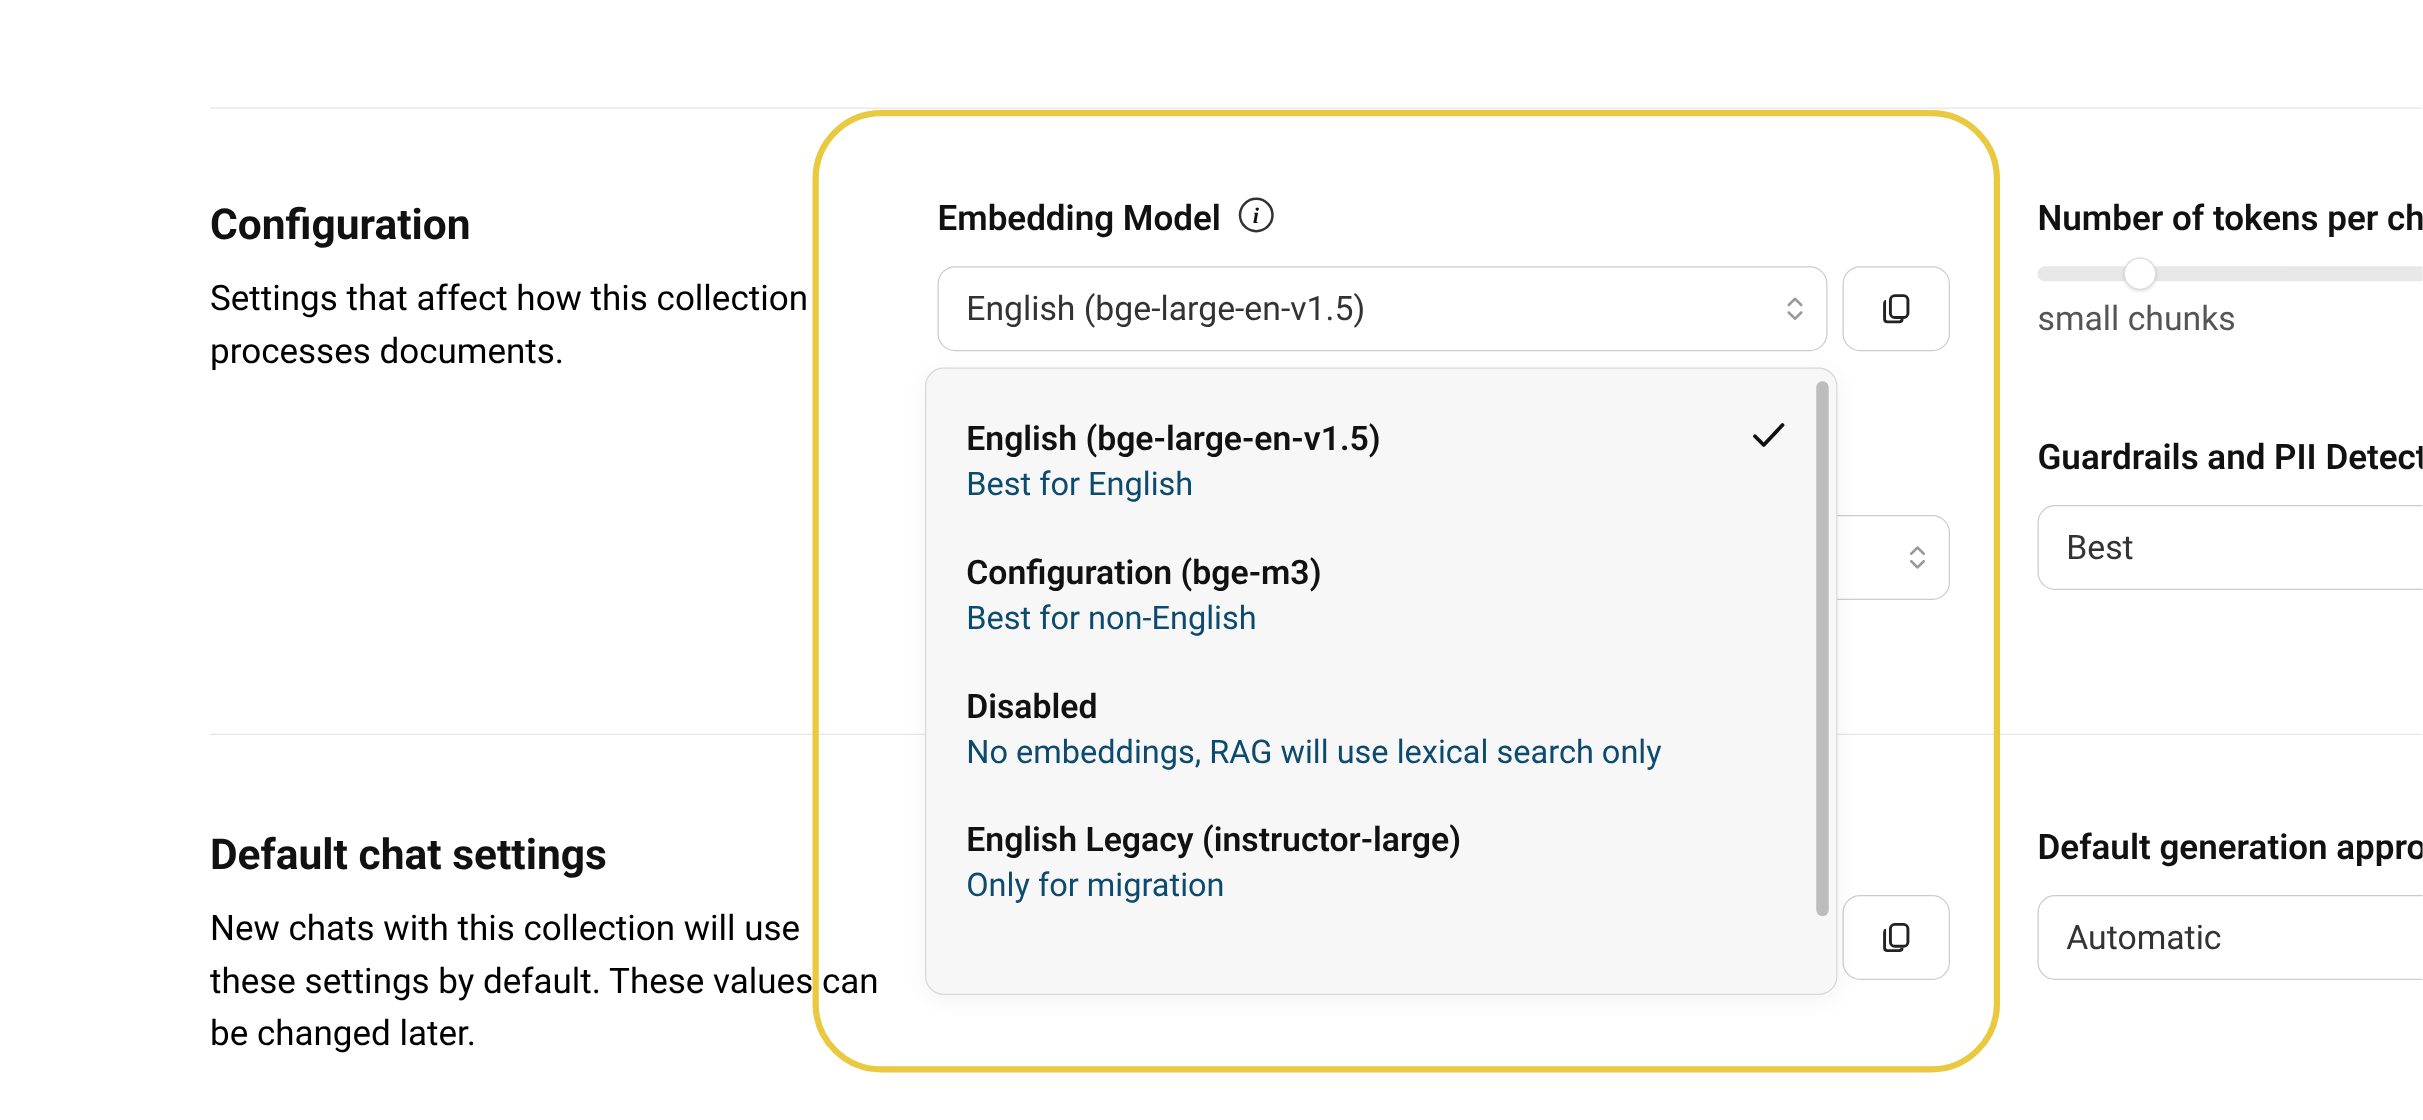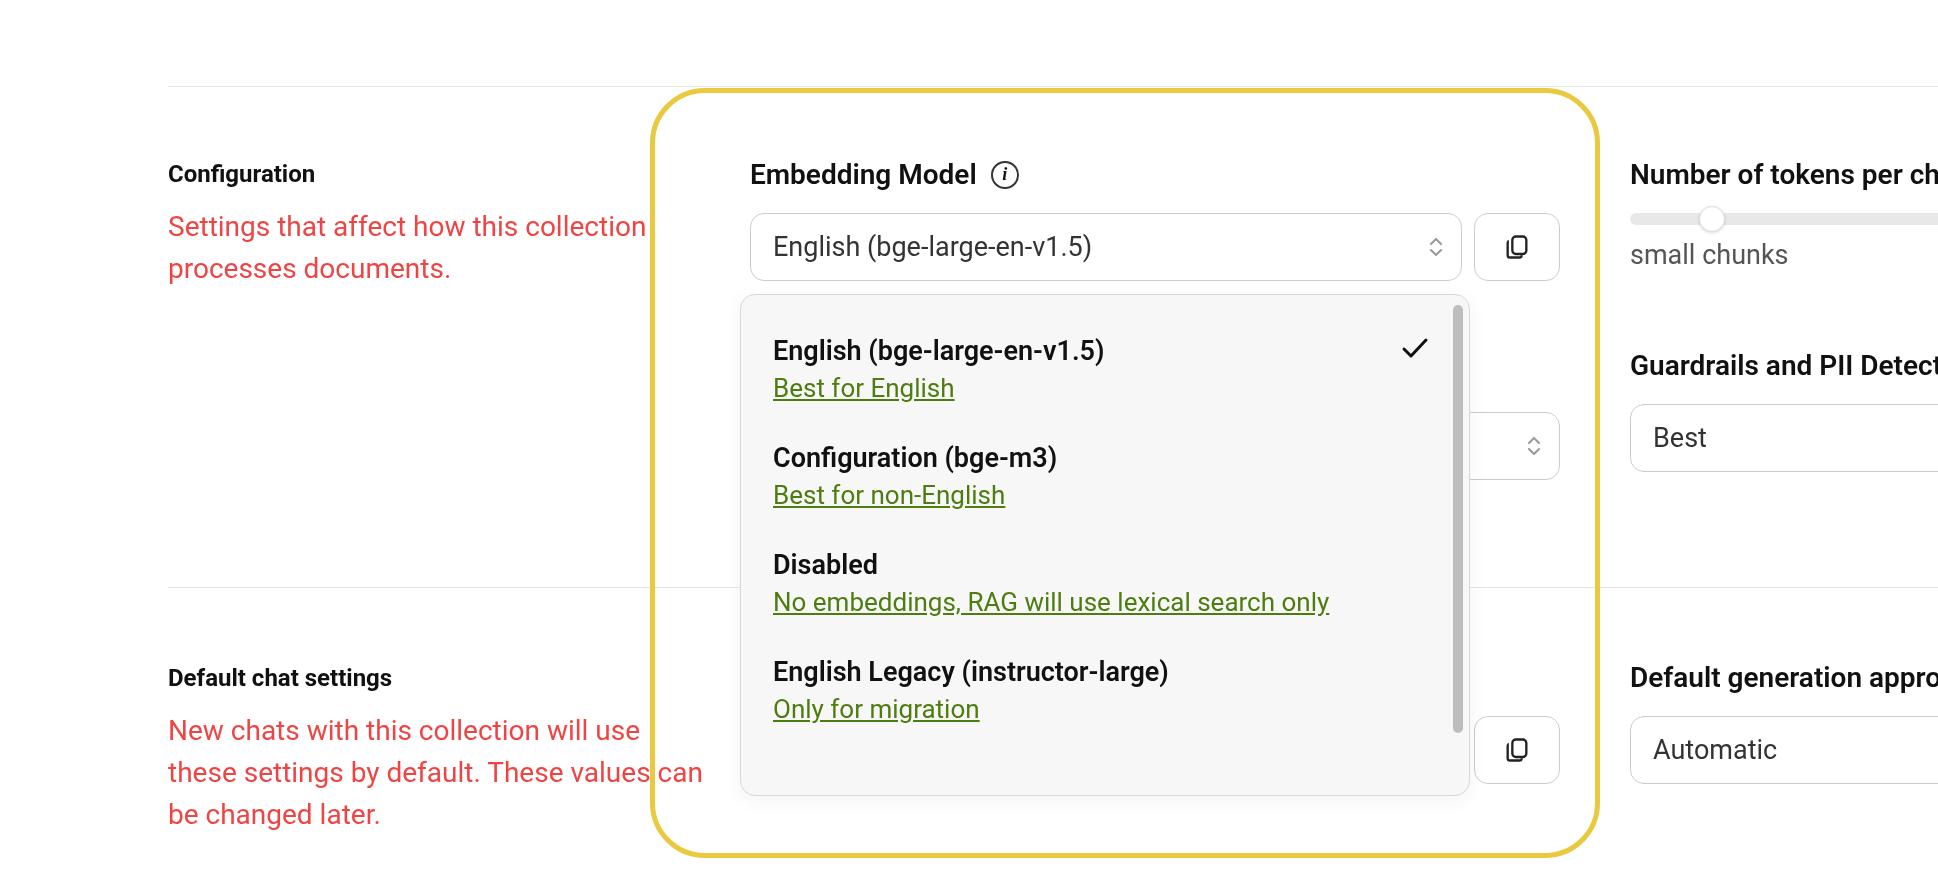--- a/index.html
+++ b/index.html
@@ -21,28 +21,28 @@
     }
     .divider-1 { top: 86px; }
     .divider-2 { top: 587px; }
     
     .left-col {
       position: absolute;
       left: 168px;
       width: 540px;
     }
     .section-title {
-      font-size: 24px;
+      font-size: 34px;
       font-weight: 700;
       color: #111;
       margin-bottom: 18px;
     }
     .section-desc {
       font-size: 28px;
-      color: #ef4444;
+      color: #000000;
       line-height: 1.5;
     }
     .config-block { top: 160px; }
     .chat-block { top: 664px; }
     
     .highlight-box {
       position: absolute;
       left: 650px;
       top: 88px;
       width: 950px;
@@ -57,21 +57,21 @@
       position: absolute;
       left: 750px;
       width: 810px;
     }
     
     .field-label {
       font-size: 28px;
       font-weight: 600;
       color: #111;
       display: flex;
-      align-items: center;
+      align-items: flex-start;
       gap: 14px;
       margin-bottom: 22px;
     }
     .info-icon {
       width: 28px;
       height: 28px;
       border: 2.5px solid #333;
       border-radius: 50%;
       display: inline-flex;
       align-items: center;
@@ -149,23 +149,22 @@
       position: relative;
     }
     .dropdown-item .title {
       font-size: 27px;
       font-weight: 600;
       color: #111;
       margin-bottom: 4px;
     }
     .dropdown-item .sub {
       font-size: 26px;
-      color: #4d7c0f;
+      color: #0c4a6e;
       line-height: 1.35;
-      text-decoration: underline;
     }
     .dropdown-item .check {
       position: absolute;
       right: 24px;
       top: 18px;
     }
     .dropdown-scrollbar {
       position: absolute;
       right: 6px;
       top: 10px;

